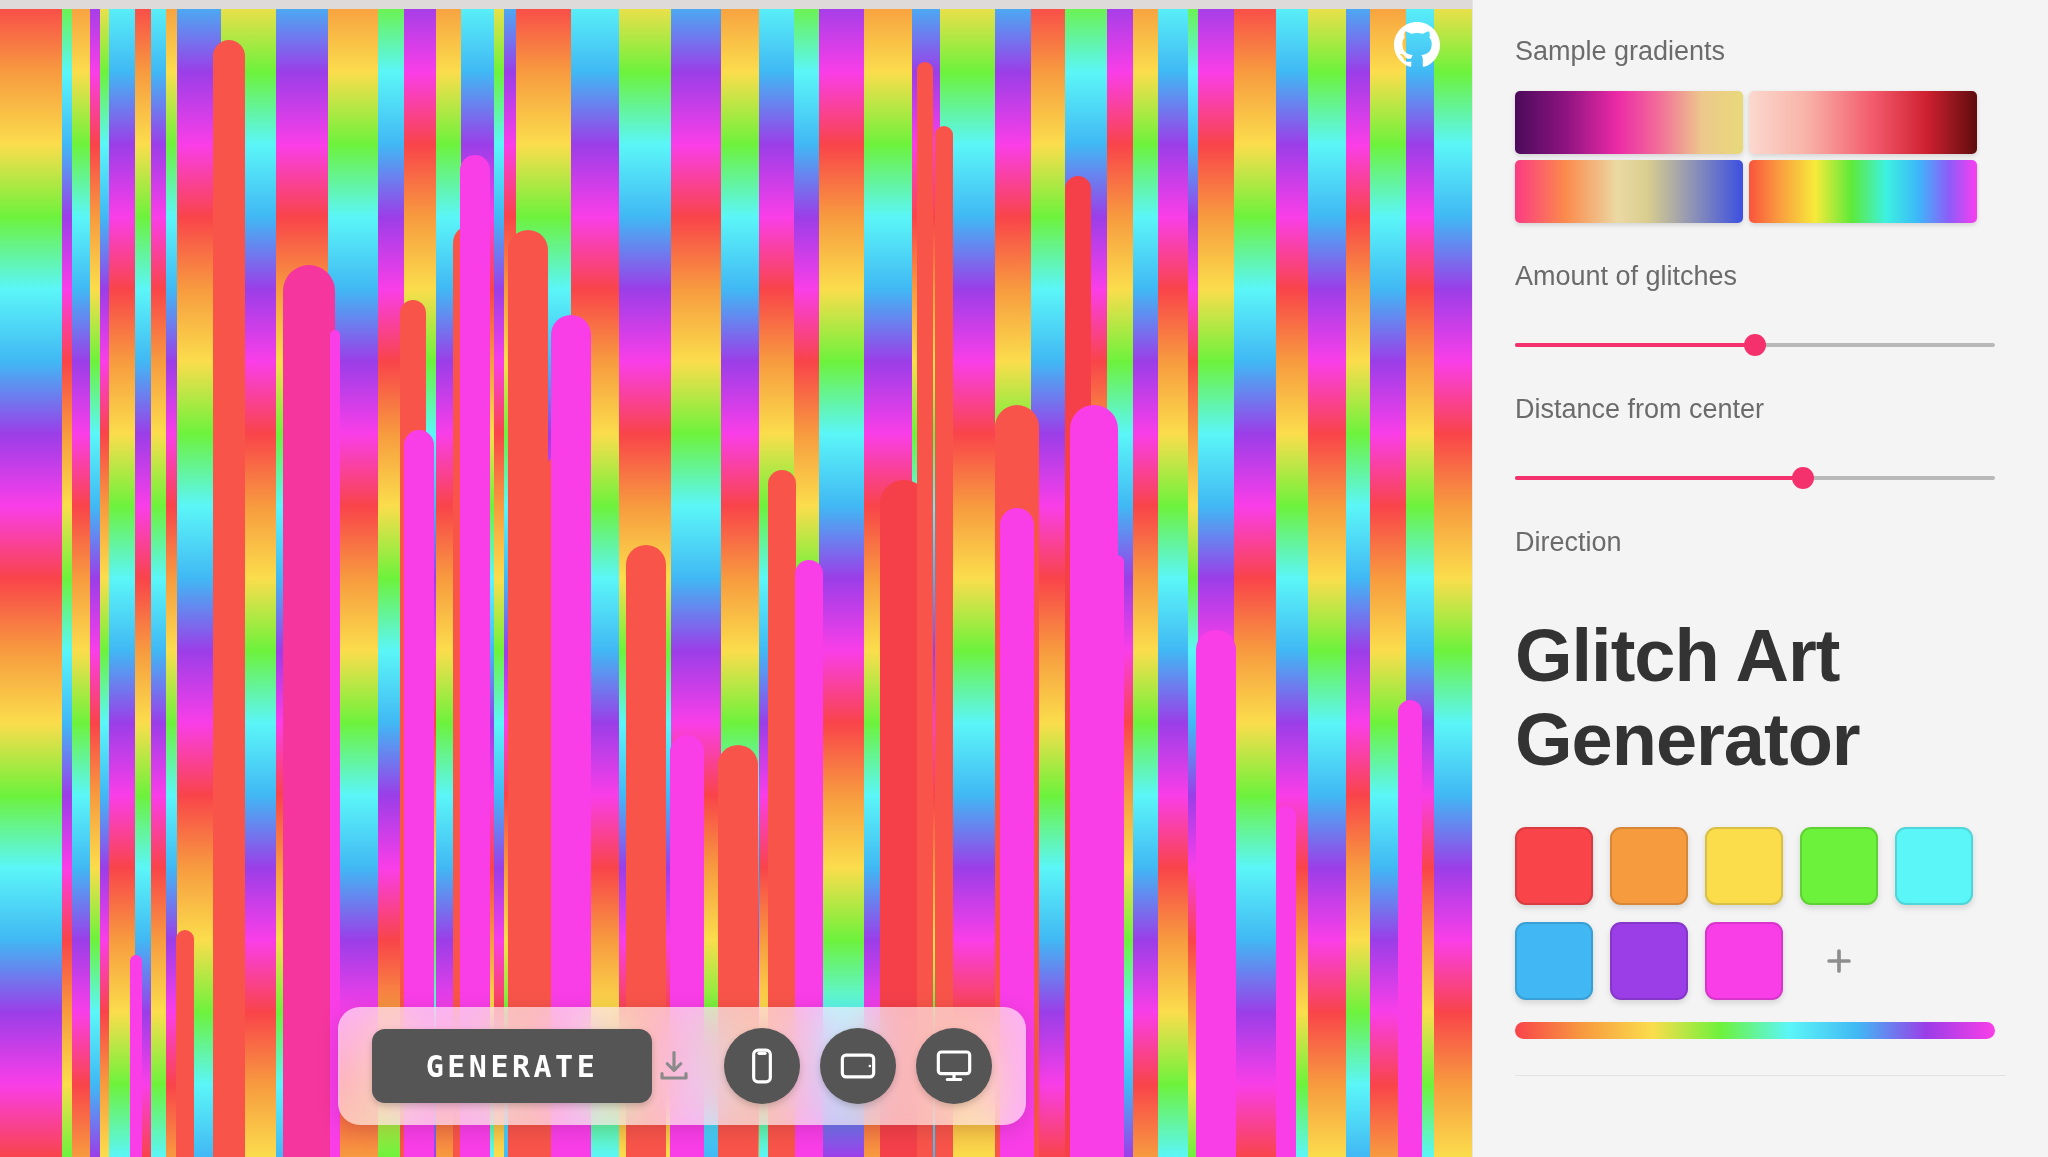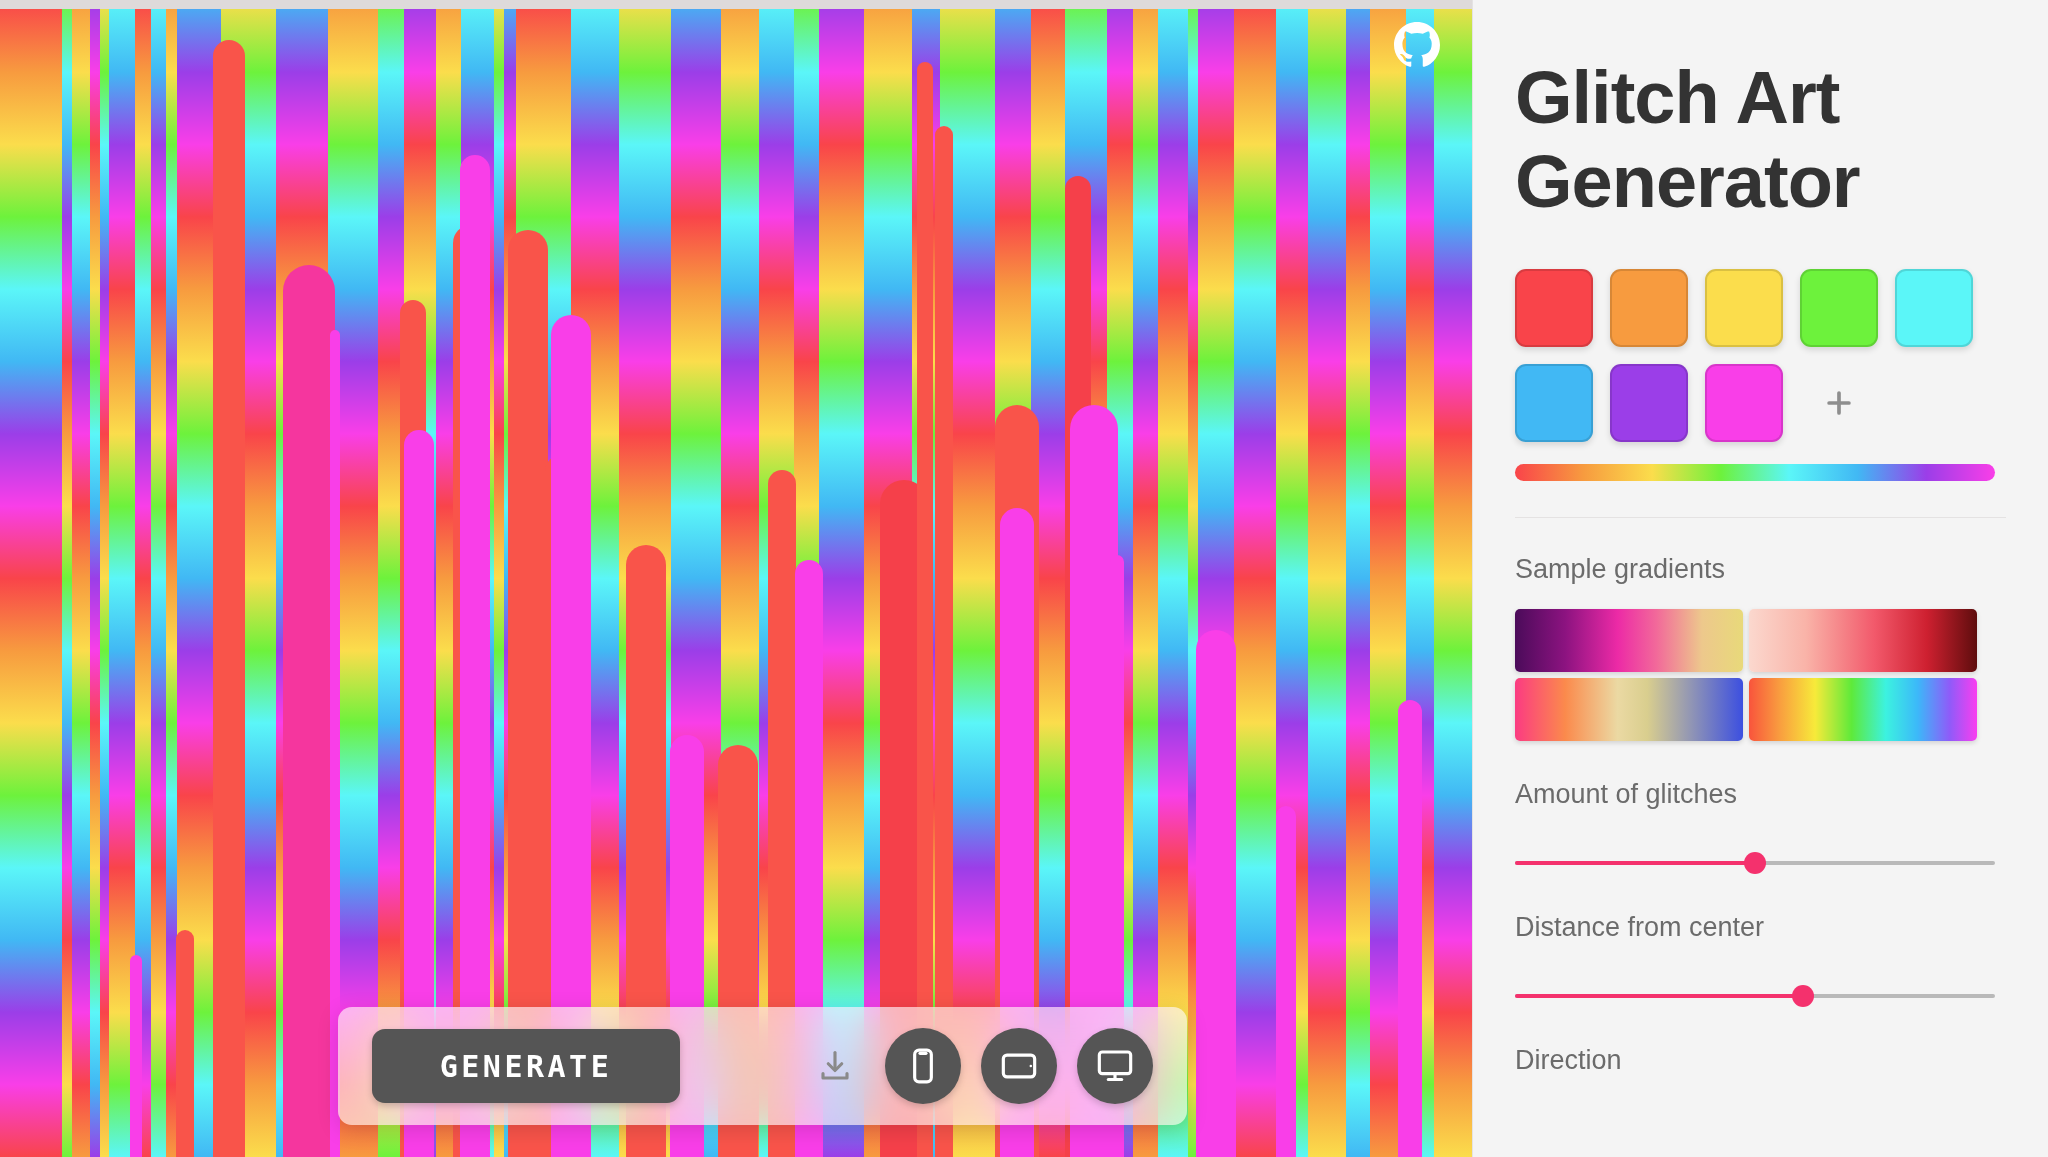--- a/index.html
+++ b/index.html
@@ -64,23 +64,23 @@
     z-index: 60;
     cursor: pointer;
   }
   .github-link svg { display: block; width: 46px; height: 46px; }
 
   
   .toolbar {
     position: absolute;
     left: 338px;
     bottom: 32px;
-    width: 849px;
+    width: 688px;
     height: 118px;
-    border-radius: 14px;
+    border-radius: 22px;
     background: rgba(255,255,255,0.60);
     backdrop-filter: blur(22px);
     -webkit-backdrop-filter: blur(22px);
     box-shadow: 0 5px 22px rgba(0,0,0,0.14);
     display: flex;
     align-items: center;
     padding: 0 34px;
     z-index: 50;
   }
   .generate-btn {
@@ -364,20 +364,47 @@
               <path d="M8 20.1h8"></path>
           </svg>
         </button>
       </div>
     </div>
   </div>
 
   <div class="panel">
 
     <div class="panel-section">
+      <div class="section-label">Sample gradients</div>
+
+      <div class="gradient-samples" id="gradient-samples">
+          <div class="gradient-sample" style="background: linear-gradient(90deg, rgb(75, 11, 90) 0%, rgb(140, 19, 128) 22%, rgb(236, 42, 166) 45%, rgb(242, 105, 154) 62%, rgb(237, 200, 140) 82%, rgb(232, 217, 122) 100%);"></div>
+          <div class="gradient-sample" style="background: linear-gradient(90deg, rgb(251, 216, 206) 0%, rgb(249, 179, 168) 25%, rgb(242, 89, 107) 55%, rgb(206, 32, 48) 78%, rgb(94, 13, 13) 100%);"></div>
+          <div class="gradient-sample" style="background: linear-gradient(90deg, rgb(251, 59, 130) 0%, rgb(251, 138, 76) 22%, rgb(235, 217, 163) 45%, rgb(217, 206, 142) 58%, rgb(142, 147, 182) 78%, rgb(60, 79, 224) 100%);"></div>
+          <div class="gradient-sample" style="background: linear-gradient(90deg, rgb(249, 84, 60) 0%, rgb(249, 160, 63) 14%, rgb(247, 234, 58) 29%, rgb(94, 234, 58) 45%, rgb(60, 242, 224) 60%, rgb(60, 184, 249) 74%, rgb(143, 91, 249) 88%, rgb(249, 62, 240) 100%);"></div>
+        </div>
+
+      <div class="section-label slider-label">Amount of glitches</div>
+      <div class="slider">
+        <div class="slider-track"></div>
+        <div class="slider-fill" id="fill-glitches" style="width: 50%;"></div>
+        <div class="slider-thumb" id="thumb-glitches" style="left: 50%;"></div>
+      </div>
+
+      <div class="section-label slider-label">Distance from center</div>
+      <div class="slider">
+        <div class="slider-track"></div>
+        <div class="slider-fill" id="fill-distance" style="width: 60%;"></div>
+        <div class="slider-thumb" id="thumb-distance" style="left: 60%;"></div>
+      </div>
+
+      <div class="section-label slider-label">Direction</div>
+    </div>
+
+    <div class="panel-section">
       <h1 class="panel-title">Glitch Art Generator</h1>
 
       <div class="swatch-grid" id="swatch-grid">
           <div class="swatch" style="background: rgb(249, 68, 74);"></div>
           <div class="swatch" style="background: rgb(247, 155, 63);"></div>
           <div class="swatch" style="background: rgb(251, 221, 76);"></div>
           <div class="swatch" style="background: rgb(109, 242, 60);"></div>
           <div class="swatch" style="background: rgb(91, 246, 248);"></div>
           <div class="swatch" style="background: rgb(65, 184, 244);"></div>
           <div class="swatch" style="background: rgb(155, 62, 232);"></div>
@@ -387,41 +414,14 @@
               <path d="M12 5v14"></path>
               <path d="M5 12h14"></path>
             </svg>
           </button>
         </div>
 
       <div class="gradient-preview" id="gradient-preview" style="background: linear-gradient(90deg, rgb(249, 68, 74) 0%, rgb(247, 155, 63) 14.3%, rgb(251, 221, 76) 28.6%, rgb(109, 242, 60) 42.9%, rgb(91, 246, 248) 57.1%, rgb(65, 184, 244) 71.4%, rgb(155, 62, 232) 85.7%, rgb(249, 62, 232) 100%);"></div>
 
       <div class="divider"></div>
     </div>
-
-    <div class="panel-section">
-      <div class="section-label">Sample gradients</div>
-
-      <div class="gradient-samples" id="gradient-samples">
-          <div class="gradient-sample" style="background: linear-gradient(90deg, rgb(75, 11, 90) 0%, rgb(140, 19, 128) 22%, rgb(236, 42, 166) 45%, rgb(242, 105, 154) 62%, rgb(237, 200, 140) 82%, rgb(232, 217, 122) 100%);"></div>
-          <div class="gradient-sample" style="background: linear-gradient(90deg, rgb(251, 216, 206) 0%, rgb(249, 179, 168) 25%, rgb(242, 89, 107) 55%, rgb(206, 32, 48) 78%, rgb(94, 13, 13) 100%);"></div>
-          <div class="gradient-sample" style="background: linear-gradient(90deg, rgb(251, 59, 130) 0%, rgb(251, 138, 76) 22%, rgb(235, 217, 163) 45%, rgb(217, 206, 142) 58%, rgb(142, 147, 182) 78%, rgb(60, 79, 224) 100%);"></div>
-          <div class="gradient-sample" style="background: linear-gradient(90deg, rgb(249, 84, 60) 0%, rgb(249, 160, 63) 14%, rgb(247, 234, 58) 29%, rgb(94, 234, 58) 45%, rgb(60, 242, 224) 60%, rgb(60, 184, 249) 74%, rgb(143, 91, 249) 88%, rgb(249, 62, 240) 100%);"></div>
-        </div>
-
-      <div class="section-label slider-label">Amount of glitches</div>
-      <div class="slider">
-        <div class="slider-track"></div>
-        <div class="slider-fill" id="fill-glitches" style="width: 50%;"></div>
-        <div class="slider-thumb" id="thumb-glitches" style="left: 50%;"></div>
-      </div>
-
-      <div class="section-label slider-label">Distance from center</div>
-      <div class="slider">
-        <div class="slider-track"></div>
-        <div class="slider-fill" id="fill-distance" style="width: 60%;"></div>
-        <div class="slider-thumb" id="thumb-distance" style="left: 60%;"></div>
-      </div>
-
-      <div class="section-label slider-label">Direction</div>
-    </div>
   </div>
 </div>
 
 </body></html>

